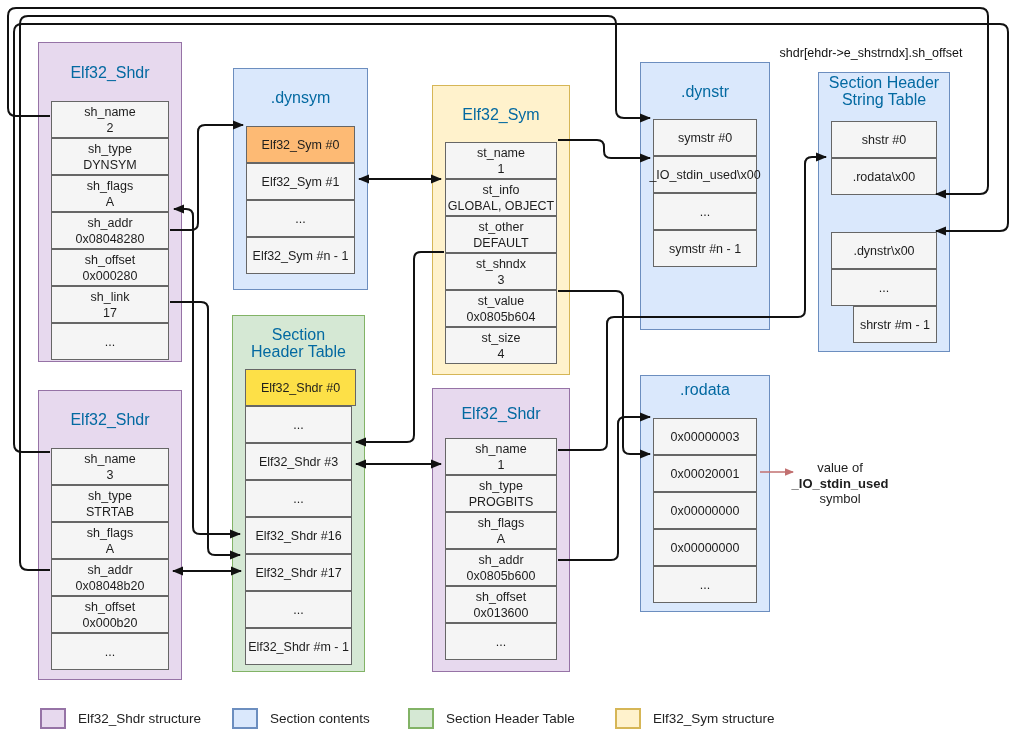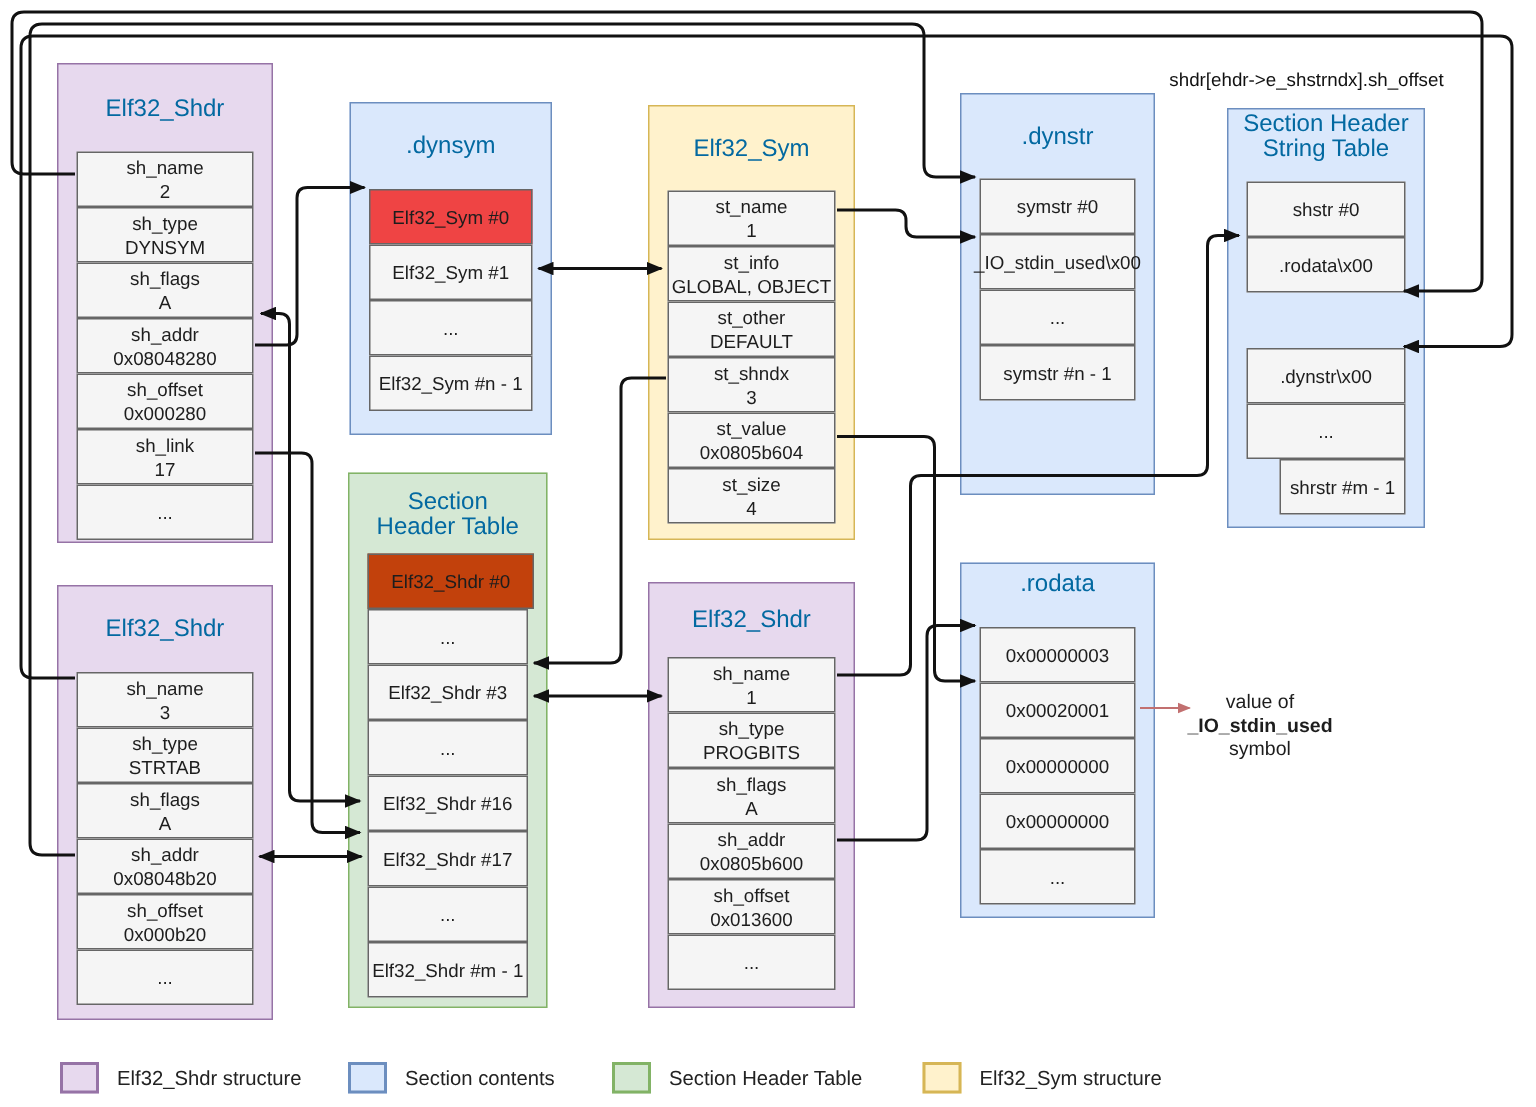--- a/index.html
+++ b/index.html
@@ -78,37 +78,37 @@
       <div class="row" style="left: 12px; right: 12px; top: 205px; height: 37px; background: rgb(245, 245, 245); border-color: rgb(102, 102, 102);">
         <div>sh_offset</div>
         <div>0x000b20</div>
       </div>
       <div class="row" style="left: 12px; right: 12px; top: 242px; height: 37px; background: rgb(245, 245, 245); border-color: rgb(102, 102, 102);">
         <div>...</div>
       </div>
     </div>
     <div class="box" style="left: 233px; top: 68px; width: 135px; height: 222px; background: rgb(218, 232, 252); border-color: rgb(108, 142, 191);">
       <div class="box-title" style="height: 57px;">.dynsym</div>
-      <div class="row" style="left: 12px; right: 12px; top: 57px; height: 37px; background: #ef4444; border-color: rgb(102, 102, 102);">
+      <div class="row" style="left: 12px; right: 12px; top: 57px; height: 37px; background: #fdba74; border-color: rgb(102, 102, 102);">
         <div>Elf32_Sym #0</div>
       </div>
       <div class="row" style="left: 12px; right: 12px; top: 94px; height: 37px; background: rgb(245, 245, 245); border-color: rgb(102, 102, 102);">
         <div>Elf32_Sym #1</div>
       </div>
       <div class="row" style="left: 12px; right: 12px; top: 131px; height: 37px; background: rgb(245, 245, 245); border-color: rgb(102, 102, 102);">
         <div>...</div>
       </div>
       <div class="row" style="left: 12px; right: 12px; top: 168px; height: 37px; background: rgb(245, 245, 245); border-color: rgb(102, 102, 102);">
         <div>Elf32_Sym #n - 1</div>
       </div>
     </div>
     <div class="box" style="left: 232px; top: 315px; width: 133px; height: 357px; background: rgb(213, 232, 212); border-color: rgb(130, 179, 102);">
       <div class="box-title" style="height: 53px;">Section
 Header Table</div>
-      <div class="row" style="left: 12px; right: 8px; top: 53px; height: 37px; background: #c2410c; border-color: rgb(102, 102, 102);">
+      <div class="row" style="left: 12px; right: 8px; top: 53px; height: 37px; background: #fde047; border-color: rgb(102, 102, 102);">
         <div>Elf32_Shdr #0</div>
       </div>
       <div class="row" style="left: 12px; right: 12px; top: 90px; height: 37px; background: rgb(245, 245, 245); border-color: rgb(102, 102, 102);">
         <div>...</div>
       </div>
       <div class="row" style="left: 12px; right: 12px; top: 127px; height: 37px; background: rgb(245, 245, 245); border-color: rgb(102, 102, 102);">
         <div>Elf32_Shdr #3</div>
       </div>
       <div class="row" style="left: 12px; right: 12px; top: 164px; height: 37px; background: rgb(245, 245, 245); border-color: rgb(102, 102, 102);">
         <div>...</div>
@@ -119,21 +119,21 @@
       <div class="row" style="left: 12px; right: 12px; top: 238px; height: 37px; background: rgb(245, 245, 245); border-color: rgb(102, 102, 102);">
         <div>Elf32_Shdr #17</div>
       </div>
       <div class="row" style="left: 12px; right: 12px; top: 275px; height: 37px; background: rgb(245, 245, 245); border-color: rgb(102, 102, 102);">
         <div>...</div>
       </div>
       <div class="row" style="left: 12px; right: 12px; top: 312px; height: 37px; background: rgb(245, 245, 245); border-color: rgb(102, 102, 102);">
         <div>Elf32_Shdr #m - 1</div>
       </div>
     </div>
-    <div class="box" style="left: 432px; top: 70px; width: 138px; height: 290px; background: rgb(255, 242, 204); border-color: rgb(214, 182, 86);">
+    <div class="box" style="left: 432px; top: 85px; width: 138px; height: 290px; background: rgb(255, 242, 204); border-color: rgb(214, 182, 86);">
       <div class="box-title" style="height: 56px;">Elf32_Sym</div>
       <div class="row" style="left: 12px; right: 12px; top: 56px; height: 37px; background: rgb(245, 245, 245); border-color: rgb(102, 102, 102);">
         <div>st_name</div>
         <div>1</div>
       </div>
       <div class="row" style="left: 12px; right: 12px; top: 93px; height: 37px; background: rgb(245, 245, 245); border-color: rgb(102, 102, 102);">
         <div>st_info</div>
         <div>GLOBAL, OBJECT</div>
       </div>
       <div class="row" style="left: 12px; right: 12px; top: 130px; height: 37px; background: rgb(245, 245, 245); border-color: rgb(102, 102, 102);">

